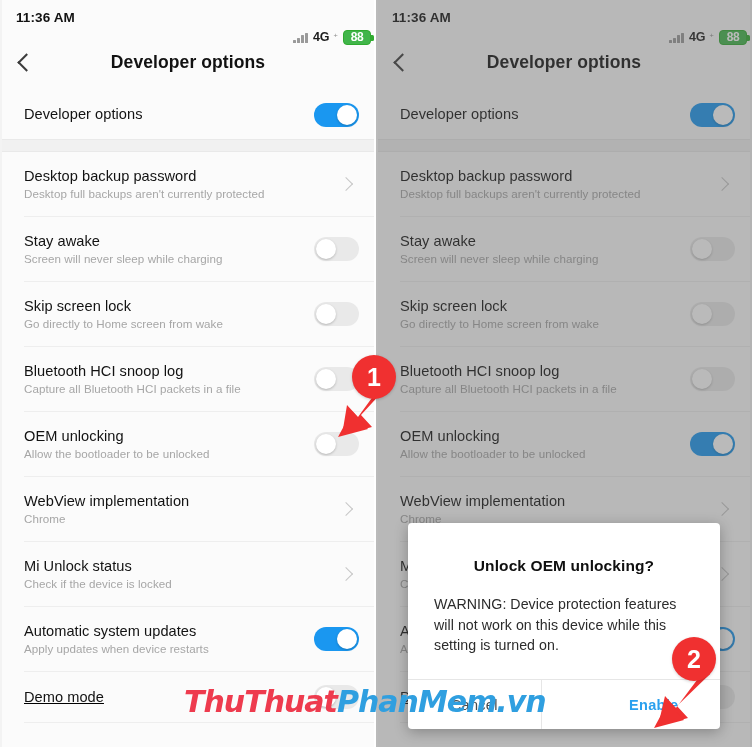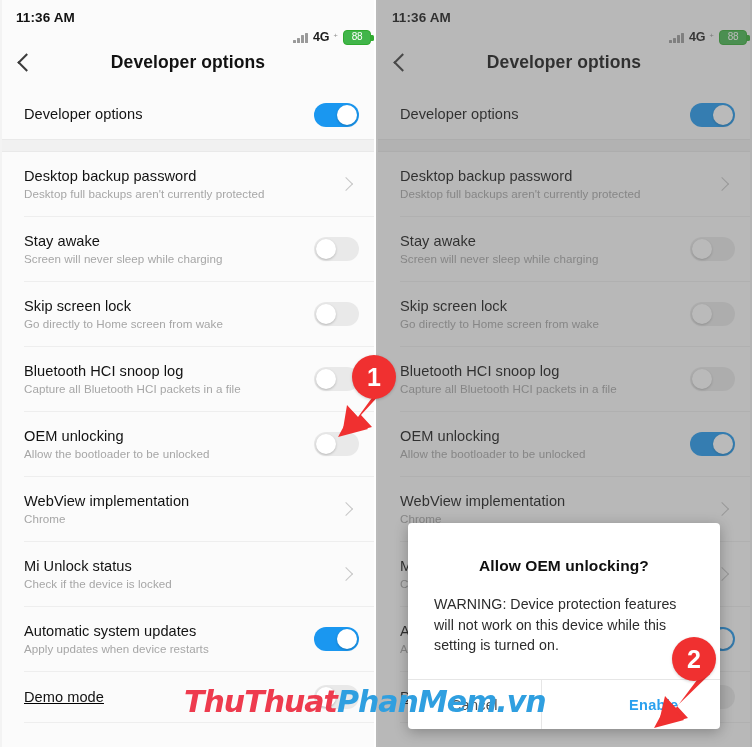--- a/index.html
+++ b/index.html
@@ -34,21 +34,21 @@
   .sig i:nth-child(2){height:5px;}
   .sig i:nth-child(3){height:7.5px;}
   .sig i:nth-child(4){height:10px;}
   .net{font-size:12.5px;font-weight:700;color:#1b1b1b;letter-spacing:-.2px;}
   .net-dot{font-size:9px;color:#8b8b8b;margin-left:-1px;}
   .batt{
     position:relative;width:28px;height:15px;border:1.6px solid #2faa2f;border-radius:4px;
     background:#41b54a;display:flex;align-items:center;justify-content:center;box-sizing:border-box;
   }
   .batt:after{content:"";position:absolute;right:-3.6px;top:4px;width:2.4px;height:6px;background:#2faa2f;border-radius:0 1.5px 1.5px 0;}
-  .batt span{font-size:10px;font-weight:400;color:#ffffff;line-height:1;letter-spacing:-.3px;}
+  .batt span{font-size:12px;font-weight:700;color:#ffffff;line-height:1;letter-spacing:-.3px;}
 
   
   .titlebar{height:56px;display:flex;align-items:center;position:relative;}
   .back-btn{
     width:52px;height:56px;display:flex;align-items:center;justify-content:center;
     cursor:pointer;
   }
   .chev-back{
     width:11px;height:11px;border-left:2.1px solid #3b3b3b;border-bottom:2.1px solid #3b3b3b;
     transform:rotate(45deg);
@@ -416,21 +416,21 @@
 
         <div class="row one-line">
           <div class="row-texts"></div>
         </div>
 
       </div>
 
       <div class="dim-overlay"></div>
 
       <div class="dialog">
-        <div class="dlg-title">Allow OEM unlocking?</div>
+        <div class="dlg-title">Unlock OEM unlocking?</div>
         <div class="dlg-body">WARNING: Device protection features will not work on this device while this setting is turned on.</div>
         <div class="dlg-actions">
           <div class="dlg-btn cancel">Cancel</div>
           <div class="dlg-btn enable">Enable</div>
         </div>
       </div>
 
     </div>
   </div>
 

